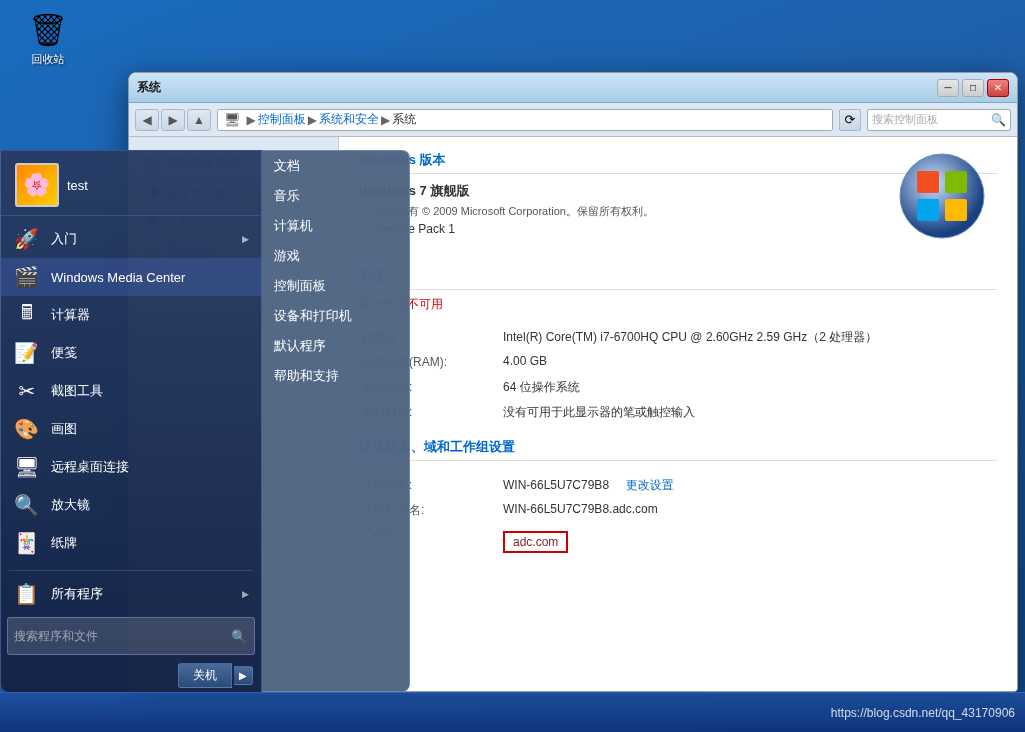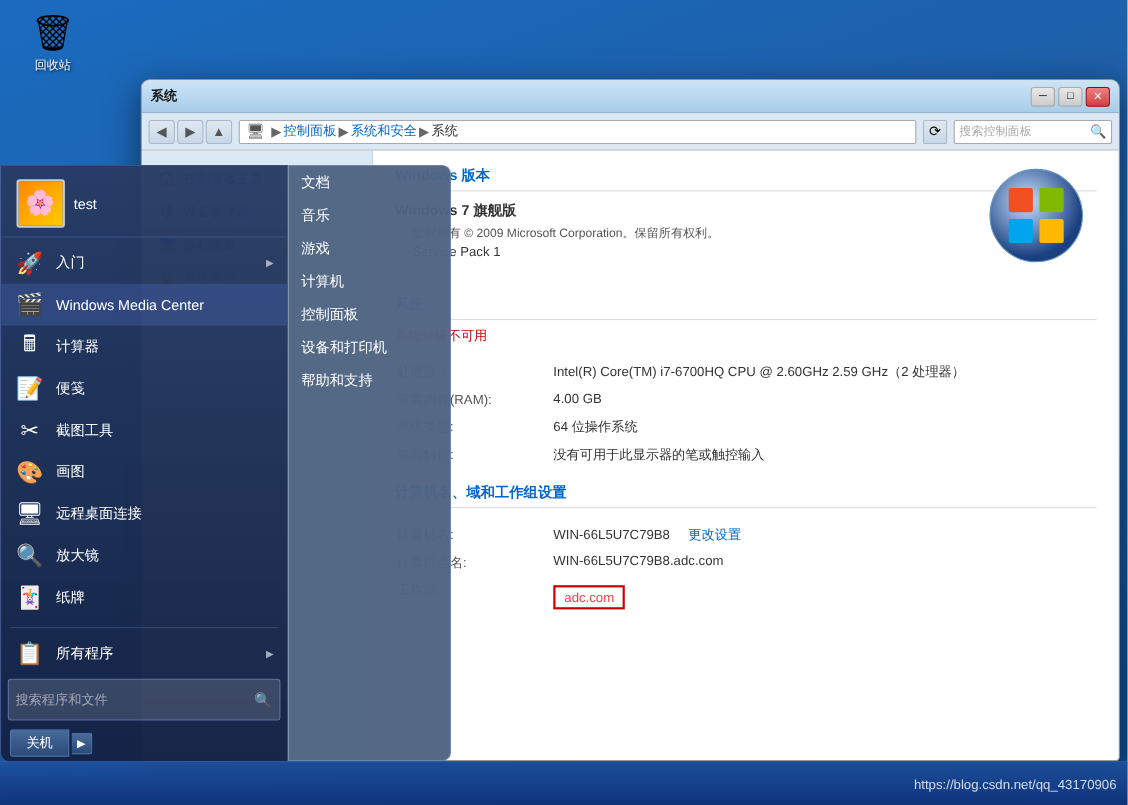--- a/index.html
+++ b/index.html
@@ -240,21 +240,21 @@
     .system-table td { padding: 3px 0; vertical-align: top; }
     .system-table td:first-child { width: 140px; color: #555; }
 
     .section2-header { font-size: 13px; color: #0066cc; font-weight: 600; margin: 12px 0 6px; border-bottom: 1px solid #ddd; padding-bottom: 4px; }
     .change-link { color: #0066cc; cursor: pointer; font-size: 12px; }
     .computer-name-box {
       border: 2px solid #cc0000;
       display: inline-block;
       padding: 2px 8px;
       font-size: 12px;
-      color: #ef4444;
+      color: #7f1d1d;
       background: white;
       margin-top: 4px;
     }
 
     
     .main-content::-webkit-scrollbar { width: 14px; }
     .main-content::-webkit-scrollbar-track { background: #f0f0f0; border-left: 1px solid #ddd; }
     .main-content::-webkit-scrollbar-thumb { background: #c0c0c0; border: 2px solid #f0f0f0; border-radius: 3px; }
 
     
@@ -345,20 +345,21 @@
       font-size: 12px;
       outline: none;
       flex: 1;
     }
     .search-bar input::placeholder { color: rgba(255,255,255,0.5); }
     .search-magnifier { color: rgba(255,255,255,0.7); font-size: 13px; cursor: pointer; }
 
     .shutdown-bar {
       display: flex;
       align-items: center;
+      justify-content: flex-end;
       padding: 4px 8px;
       gap: 2px;
     }
     .shutdown-btn {
       background: linear-gradient(to bottom, #4a6a9a, #2a4a7a);
       color: white;
       border: 1px solid rgba(100,140,200,0.5);
       border-radius: 3px 0 0 3px;
       padding: 3px 14px;
       font-size: 12px;
@@ -606,30 +607,33 @@
     </div>
 
     <div class="start-menu-right">
       <div class="right-menu-item">
         <span>文档</span>
       </div>
       <div class="right-menu-item">
         <span>音乐</span>
       </div>
       <div class="right-menu-item">
+        <span>计算机</span>
+      </div>
+      <div class="right-menu-item">
         <span>游戏</span>
       </div>
       <div class="right-menu-item">
-        <span>计算机</span>
-      </div>
-      <div class="right-menu-item">
         <span>控制面板</span>
       </div>
       <div class="right-menu-item">
         <span>设备和打印机</span>
+      </div>
+      <div class="right-menu-item">
+        <span>默认程序</span>
       </div>
       <div class="right-menu-item">
         <span>帮助和支持</span>
       </div>
     </div>
   </div>
 
   <div class="taskbar">
     <span class="taskbar-url">https://blog.csdn.net/qq_43170906</span>
   </div>

